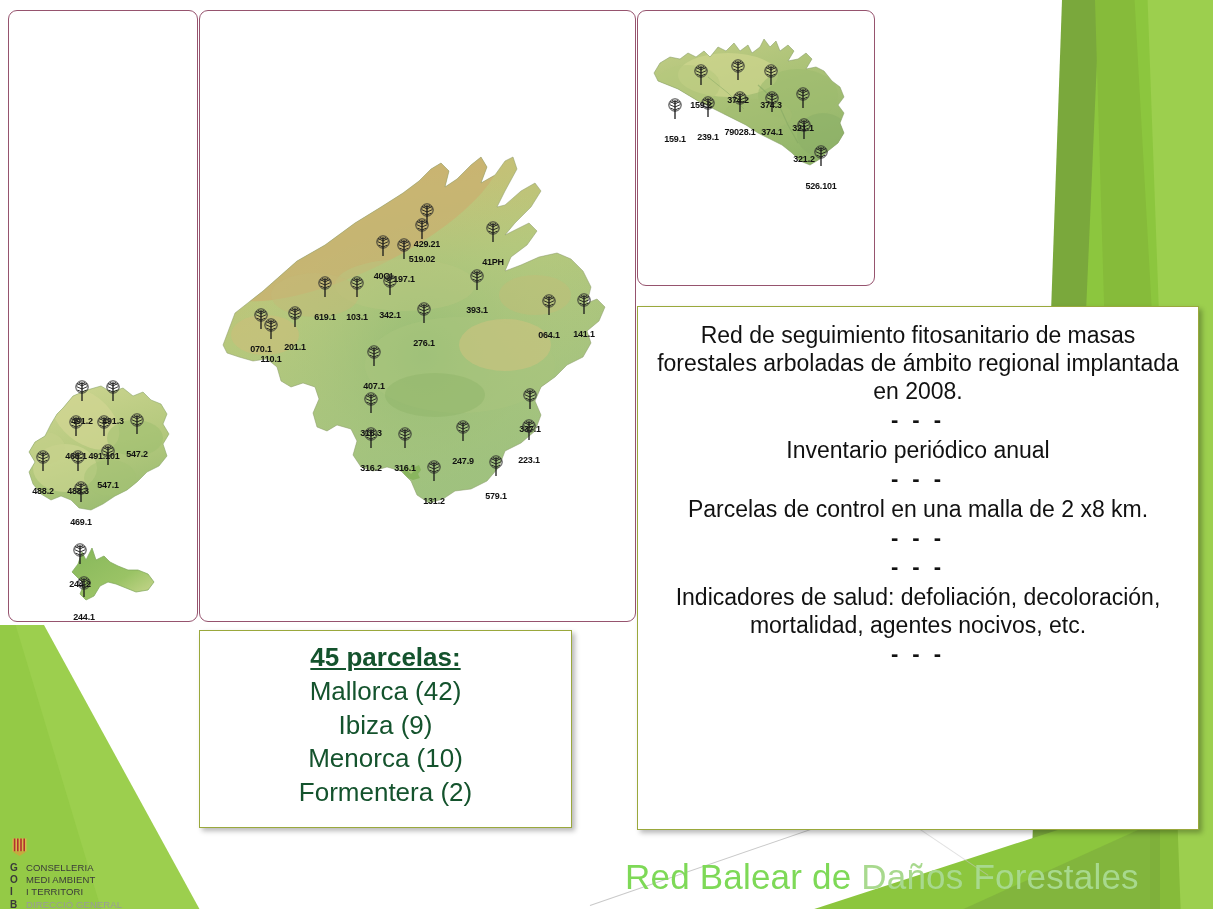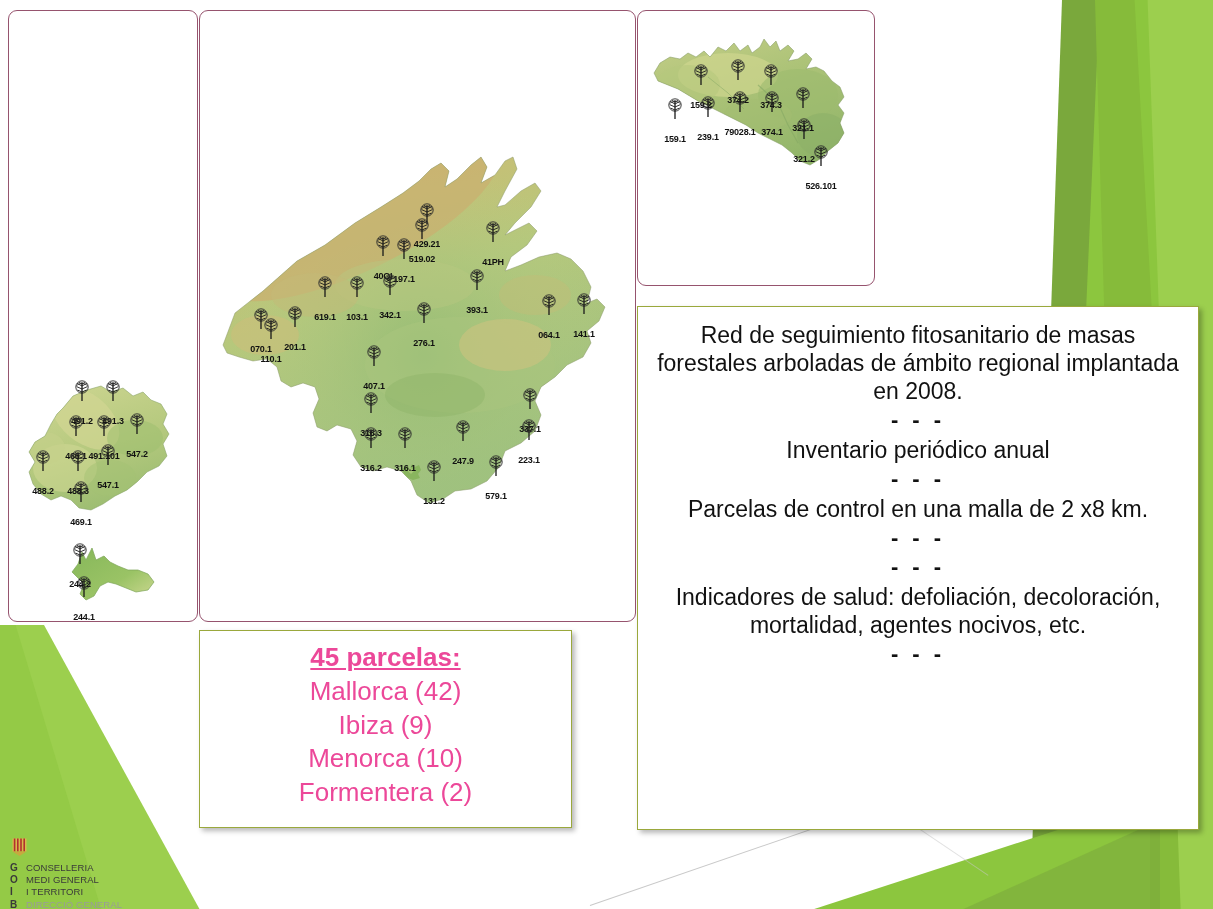--- a/index.html
+++ b/index.html
@@ -51,21 +51,21 @@
     font-family:"Liberation Sans", sans-serif;font-size:9px;font-weight:bold;
     color:#111;white-space:nowrap;letter-spacing:-.2px;}
 
   
   .textbox{position:absolute;background:#fff;border:1px solid #9aa83c;
     box-sizing:border-box;box-shadow:3px 3px 5px rgba(0,0,0,.28);}
   #box-parcelas{left:199px;top:630px;width:373px;height:198px;
     padding:10px 12px;}
   #box-info{left:637px;top:306px;width:562px;height:524px;padding:14px 18px;}
 
-  #box-parcelas .line{text-align:center;font-size:26px;color:#ec4899;
+  #box-parcelas .line{text-align:center;font-size:26px;color:#14532d;
     font-family:"Liberation Sans", sans-serif;line-height:1.30;}
   #box-parcelas .title{font-weight:bold;text-decoration:underline;}
 
   #box-info .line{text-align:center;font-size:23px;color:#111;
     font-family:"Liberation Sans", sans-serif;line-height:1.22;}
   #box-info .sep{font-weight:bold;letter-spacing:4px;font-size:22px;
     margin:2px 0 2px;}
   #box-info .block{margin-bottom:1px;}
 
   
@@ -722,22 +722,25 @@
     <div class="rows">
       <div class="col-letters">
         <div>G</div>
         <div>O</div>
         <div>I</div>
         <div>B</div>
 
       </div>
       <div class="col-words">
         <div>CONSELLERIA</div>
-        <div>MEDI GENERAL</div>
+        <div>MEDI AMBIENT</div>
         <div>I TERRITORI</div>
         <div class="faded">DIRECCIÓ GENERAL</div>
 
       </div>
     </div>
   </div>
 
+  <div id="footer-title">
+    <span>Red Balear de </span><span class="dim">Daños Forestales</span>
+  </div>
 
 </div>
 
 </body></html>

